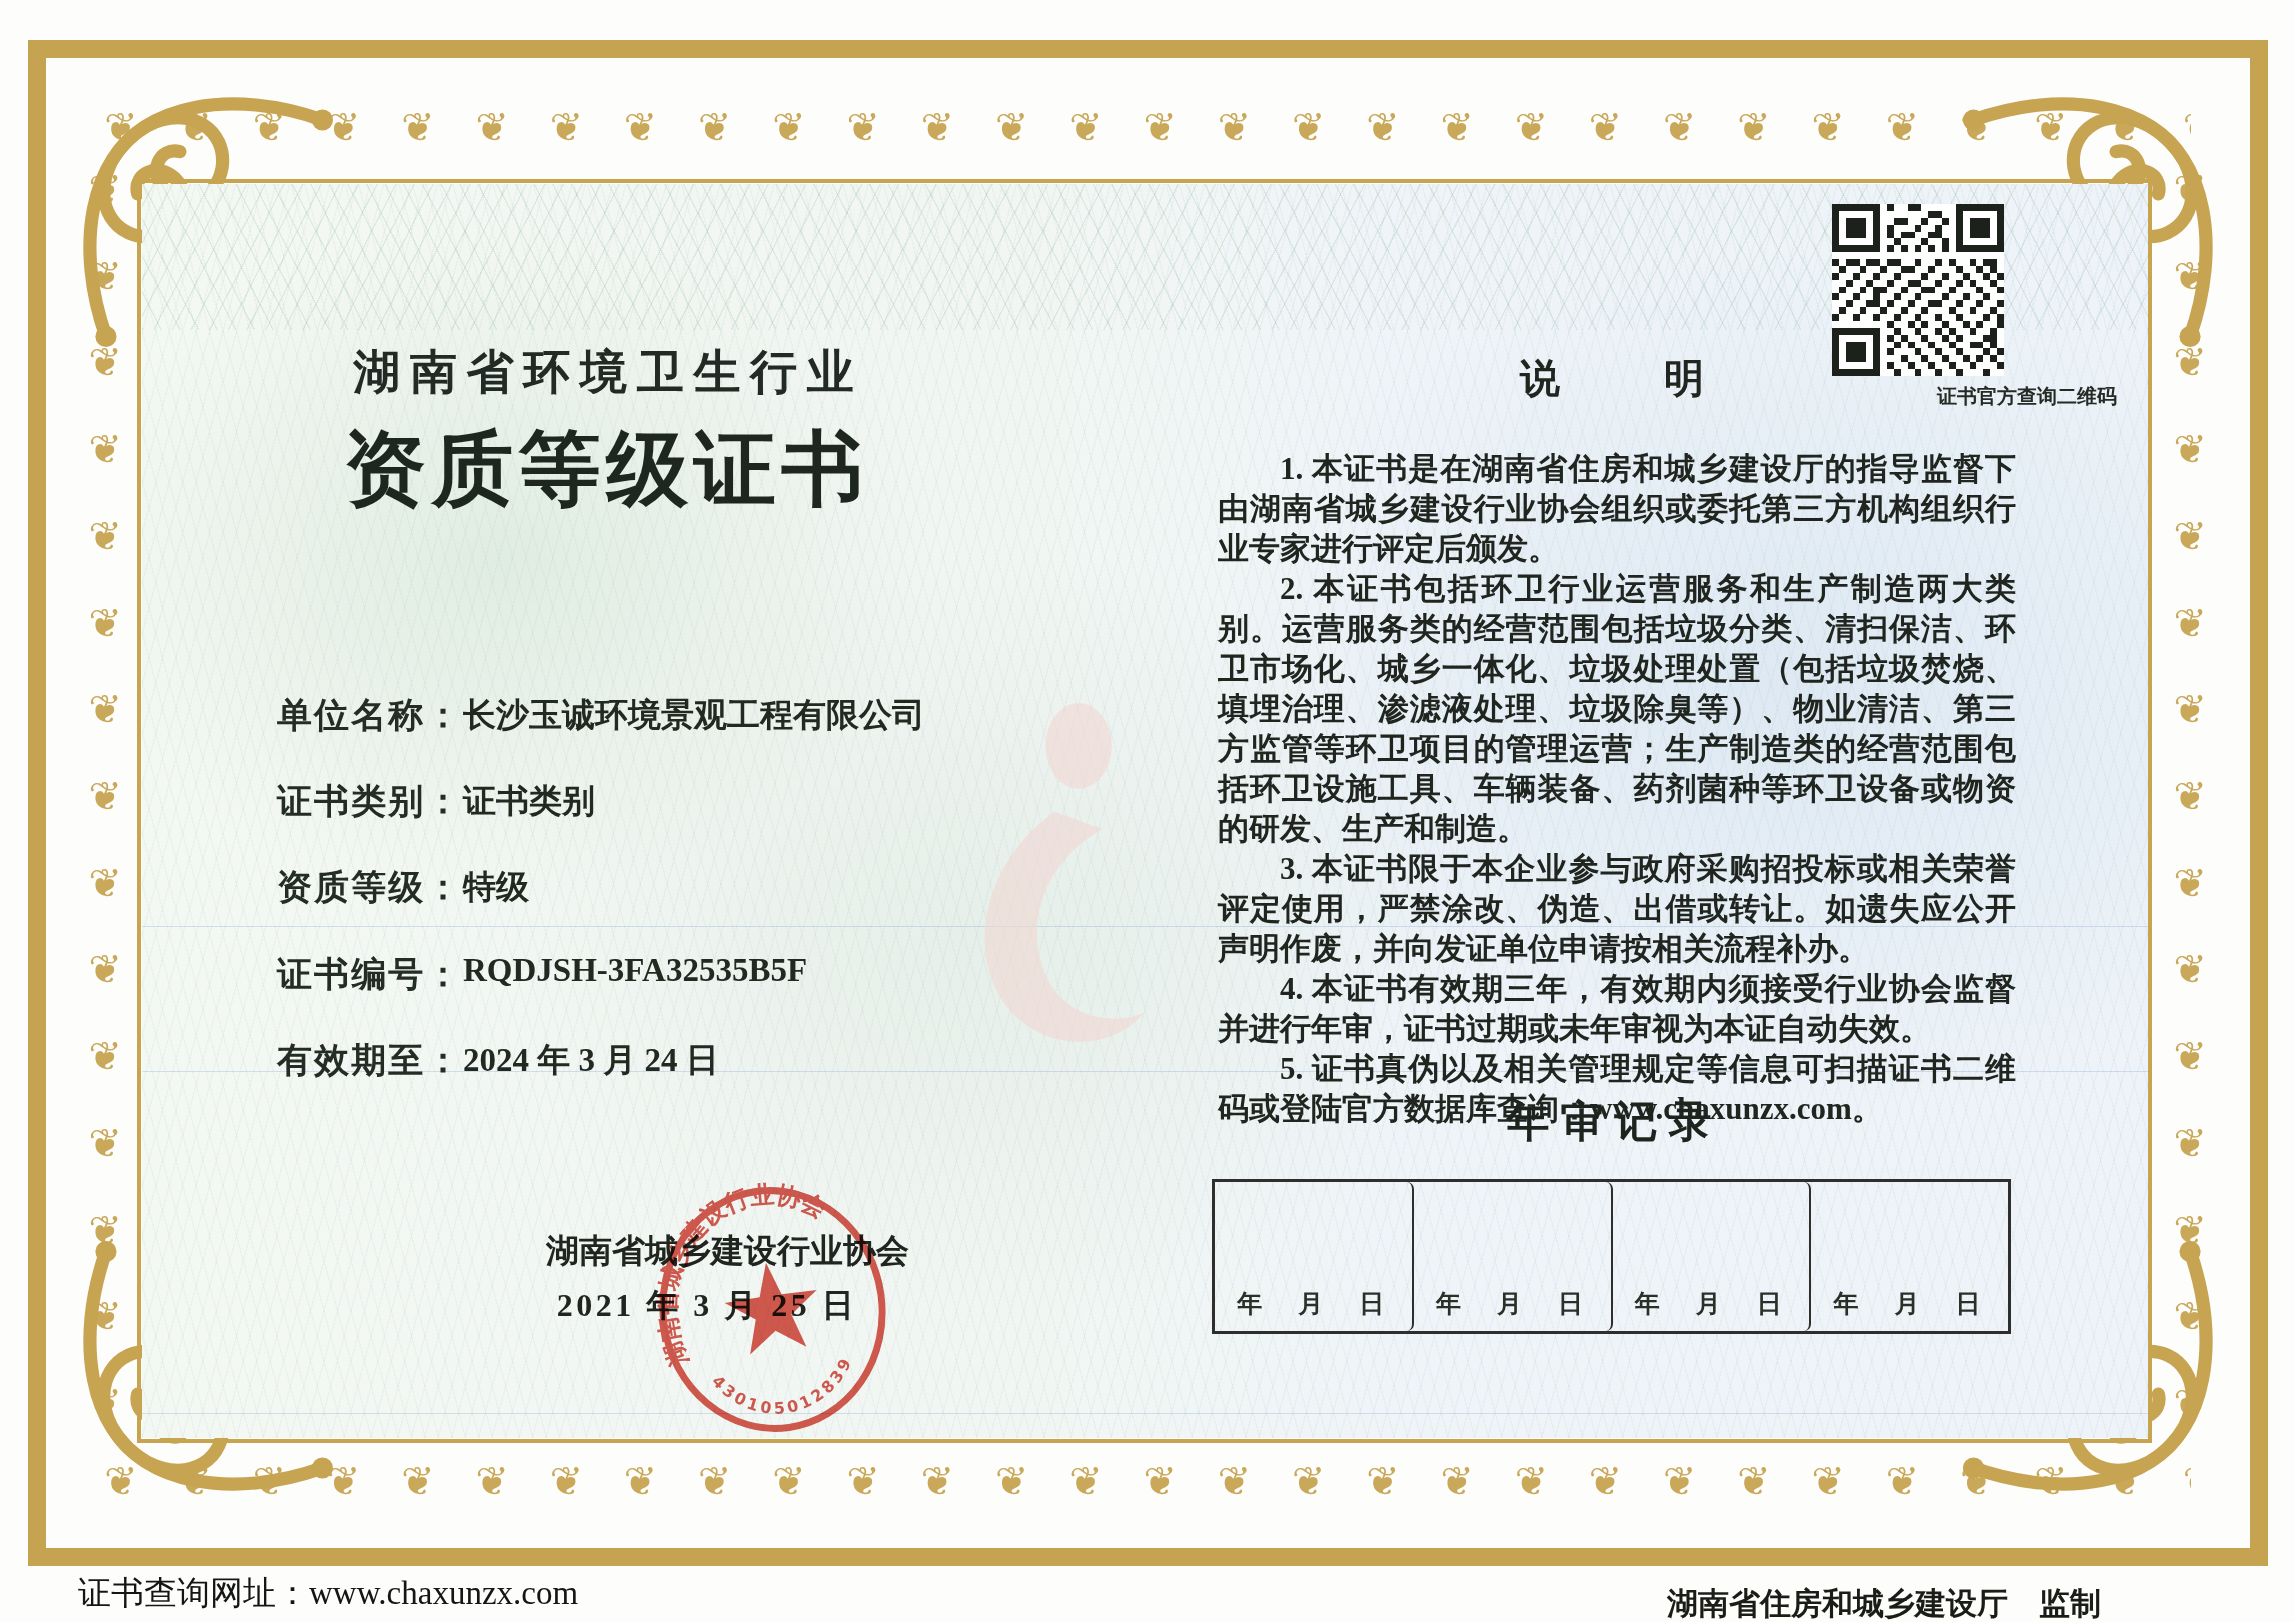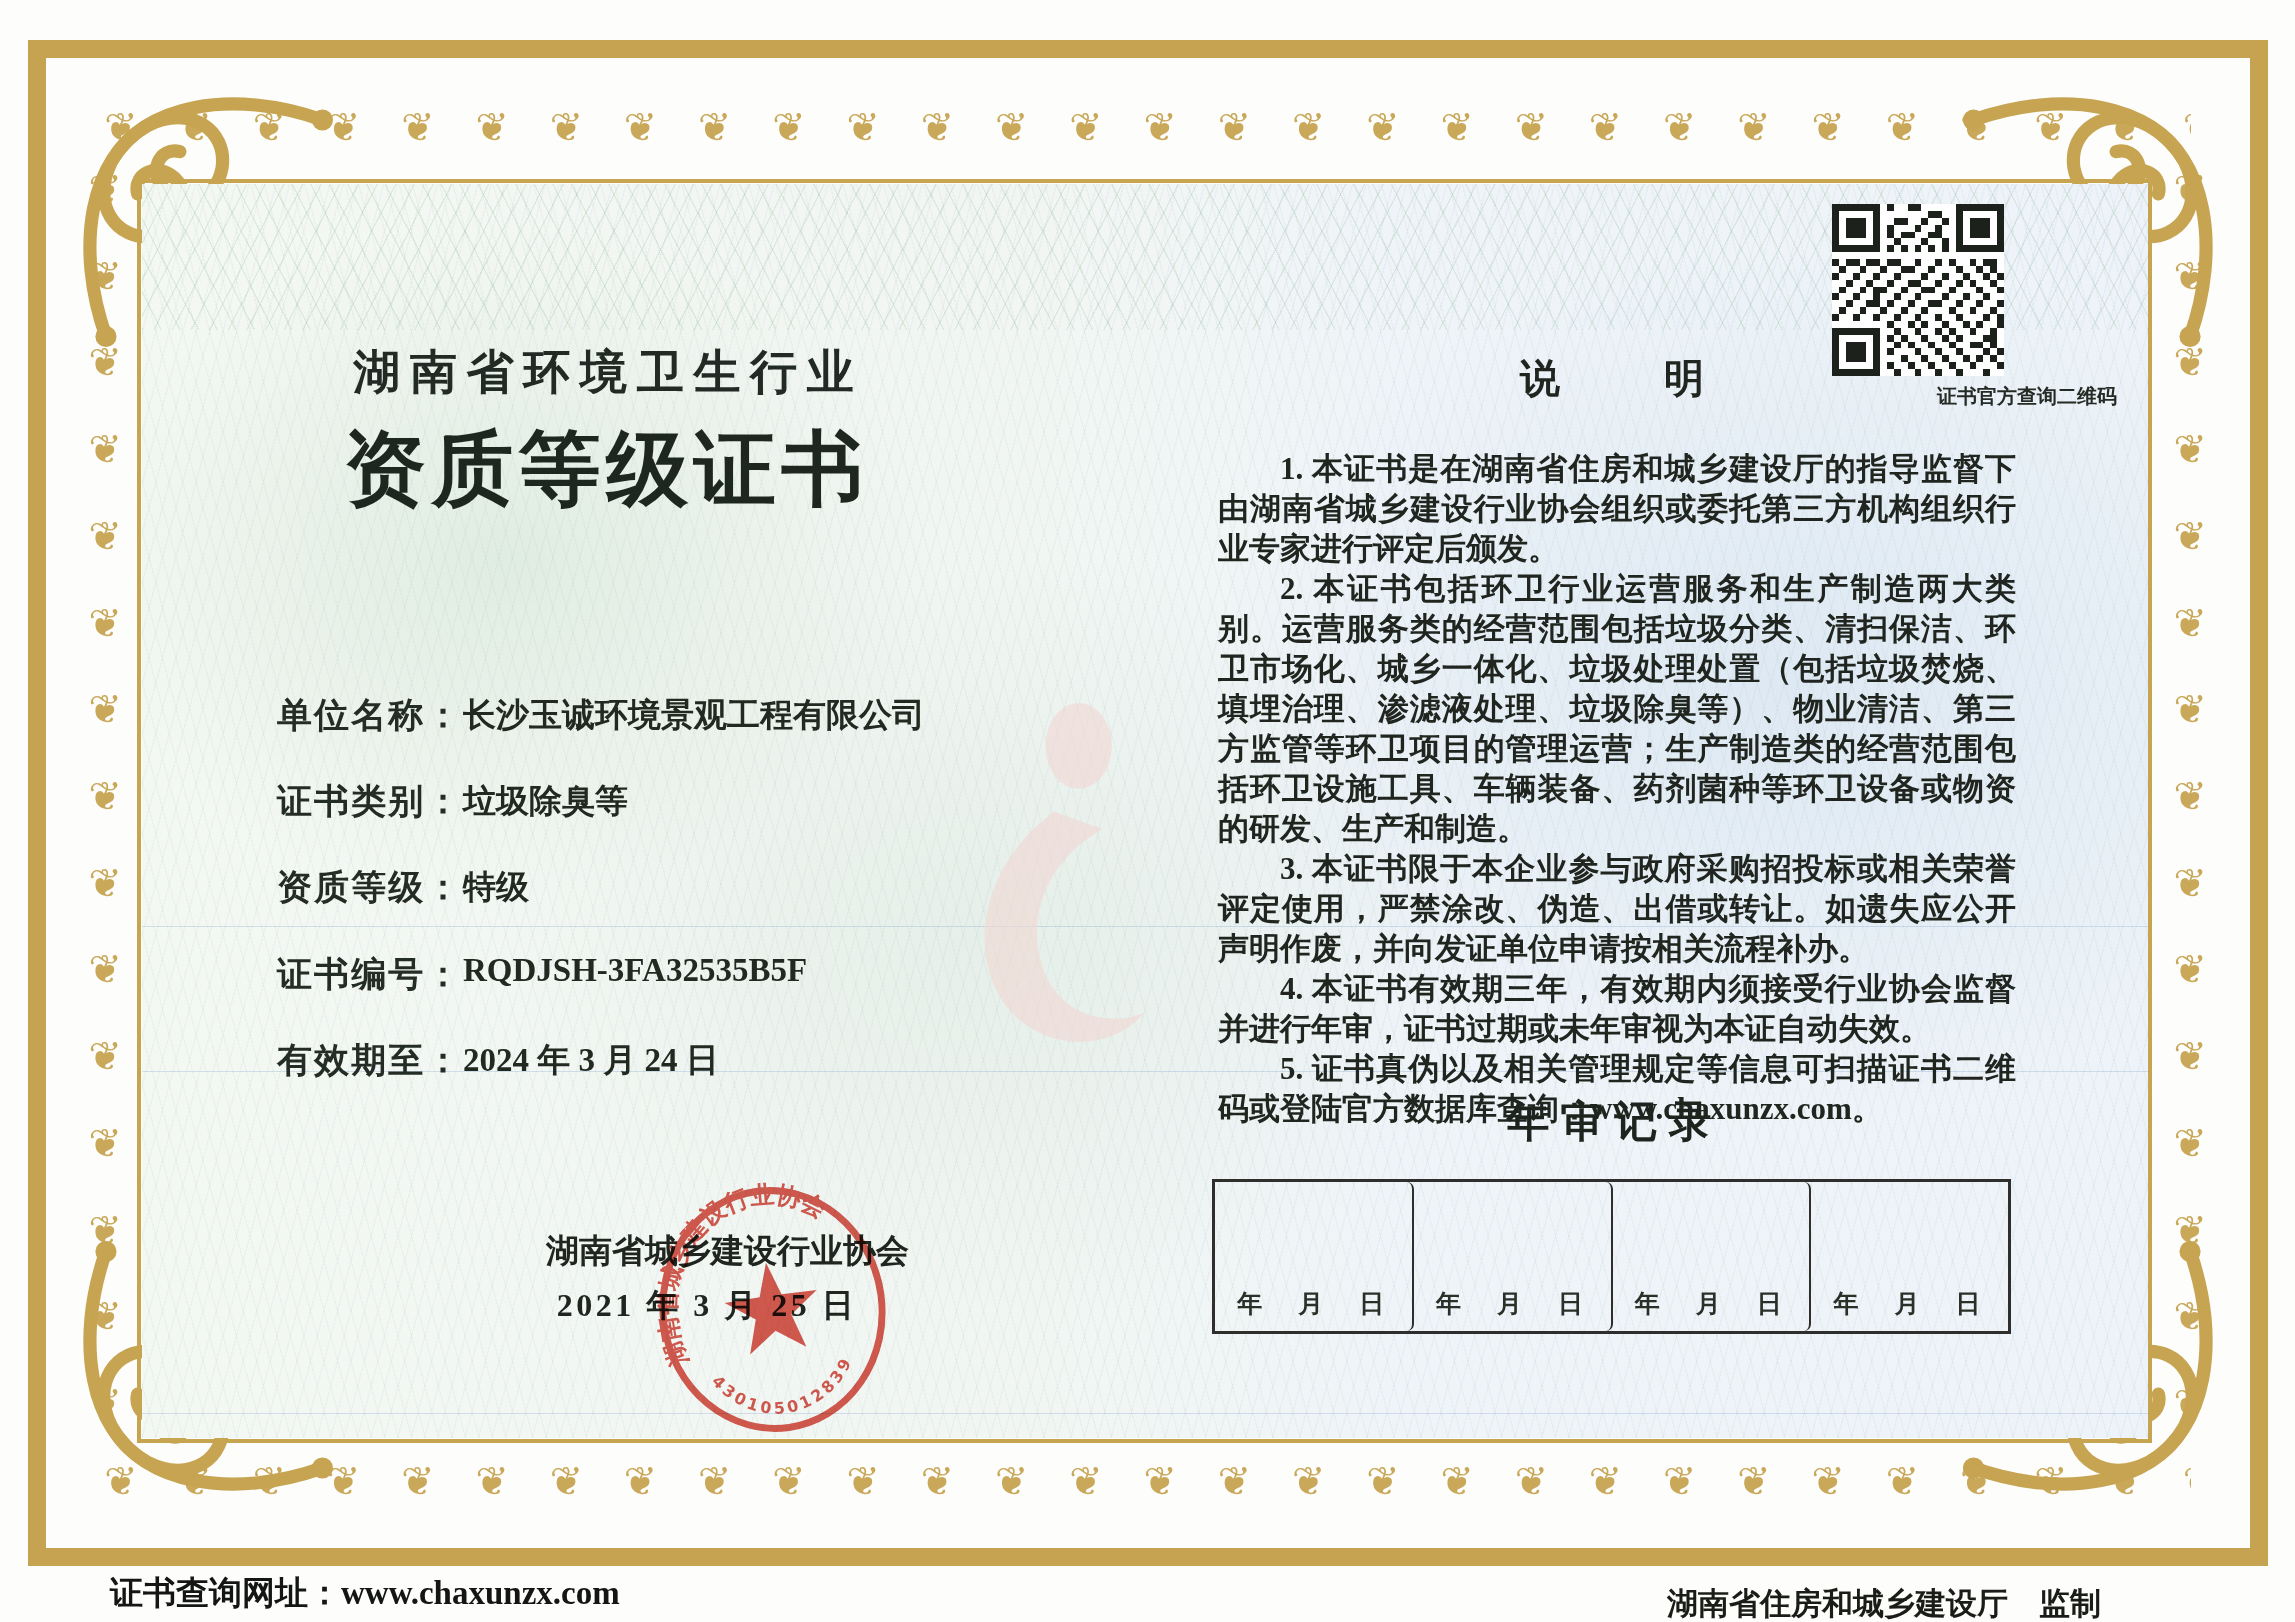--- a/index.html
+++ b/index.html
@@ -75,21 +75,21 @@
     font-weight:bold;color:#20261f;}
   .notes-body p{margin:0;text-indent:2em;}
   .annual-heading{left:1401px;top:1093px;width:416px;text-align:center;font-size:43px;font-weight:bold;
     letter-spacing:11px;text-indent:11px;color:#1d231d;}
   .review-table{left:1212px;top:1179px;width:799px;height:155px;display:flex;border:3.5px solid #2e2e2c;}
   .review-cell{flex:1;border-right:2.8px solid #2e2e2c;display:flex;align-items:flex-end;justify-content:center;
     padding-bottom:11px;font-size:25px;font-weight:bold;letter-spacing:5.5px;color:#2a2f28;border-radius:7px;}
   .review-cell:last-child{border-right:none;}
 
   
-  .footer-query{left:78px;top:1571px;font-size:33px;font-weight:bold;color:#141613;white-space:nowrap;margin-left:32px;}
+  .footer-query{left:78px;top:1571px;font-size:33px;font-weight:normal;color:#141613;white-space:nowrap;}
   .footer-supervision{left:1664px;top:1583px;width:437px;text-align:right;font-size:31px;font-weight:bold;
     color:#191c17;white-space:nowrap;}
 </style>
 </head>
 <body>
 
 <div class="page">
 
   <div class="abs gold-band"></div>
   <div class="abs orn-strip orn-top">❦ ❦ ❦ ❦ ❦ ❦ ❦ ❦ ❦ ❦ ❦ ❦ ❦ ❦ ❦ ❦ ❦ ❦ ❦ ❦ ❦ ❦ ❦ ❦ ❦ ❦ ❦ ❦ ❦ ❦ ❦ ❦ ❦ ❦ ❦ ❦ ❦ ❦ ❦ ❦ </div>
@@ -141,21 +141,21 @@
 
   <div class="abs industry-title">湖南省环境卫生行业</div>
   <div class="abs main-title">资质等级证书</div>
 
   <div class="abs field-row r1">
     <span class="field-label">单位名称：</span>
     <span class="field-value">长沙玉诚环境景观工程有限公司</span>
   </div>
   <div class="abs field-row r2">
     <span class="field-label">证书类别：</span>
-    <span class="field-value">垃圾除臭等</span>
+    <span class="field-value">证书类别</span>
   </div>
   <div class="abs field-row r3">
     <span class="field-label">资质等级：</span>
     <span class="field-value">特级</span>
   </div>
   <div class="abs field-row r4">
     <span class="field-label">证书编号：</span>
     <span class="field-value">RQDJSH-3FA32535B5F</span>
   </div>
   <div class="abs field-row r5">

